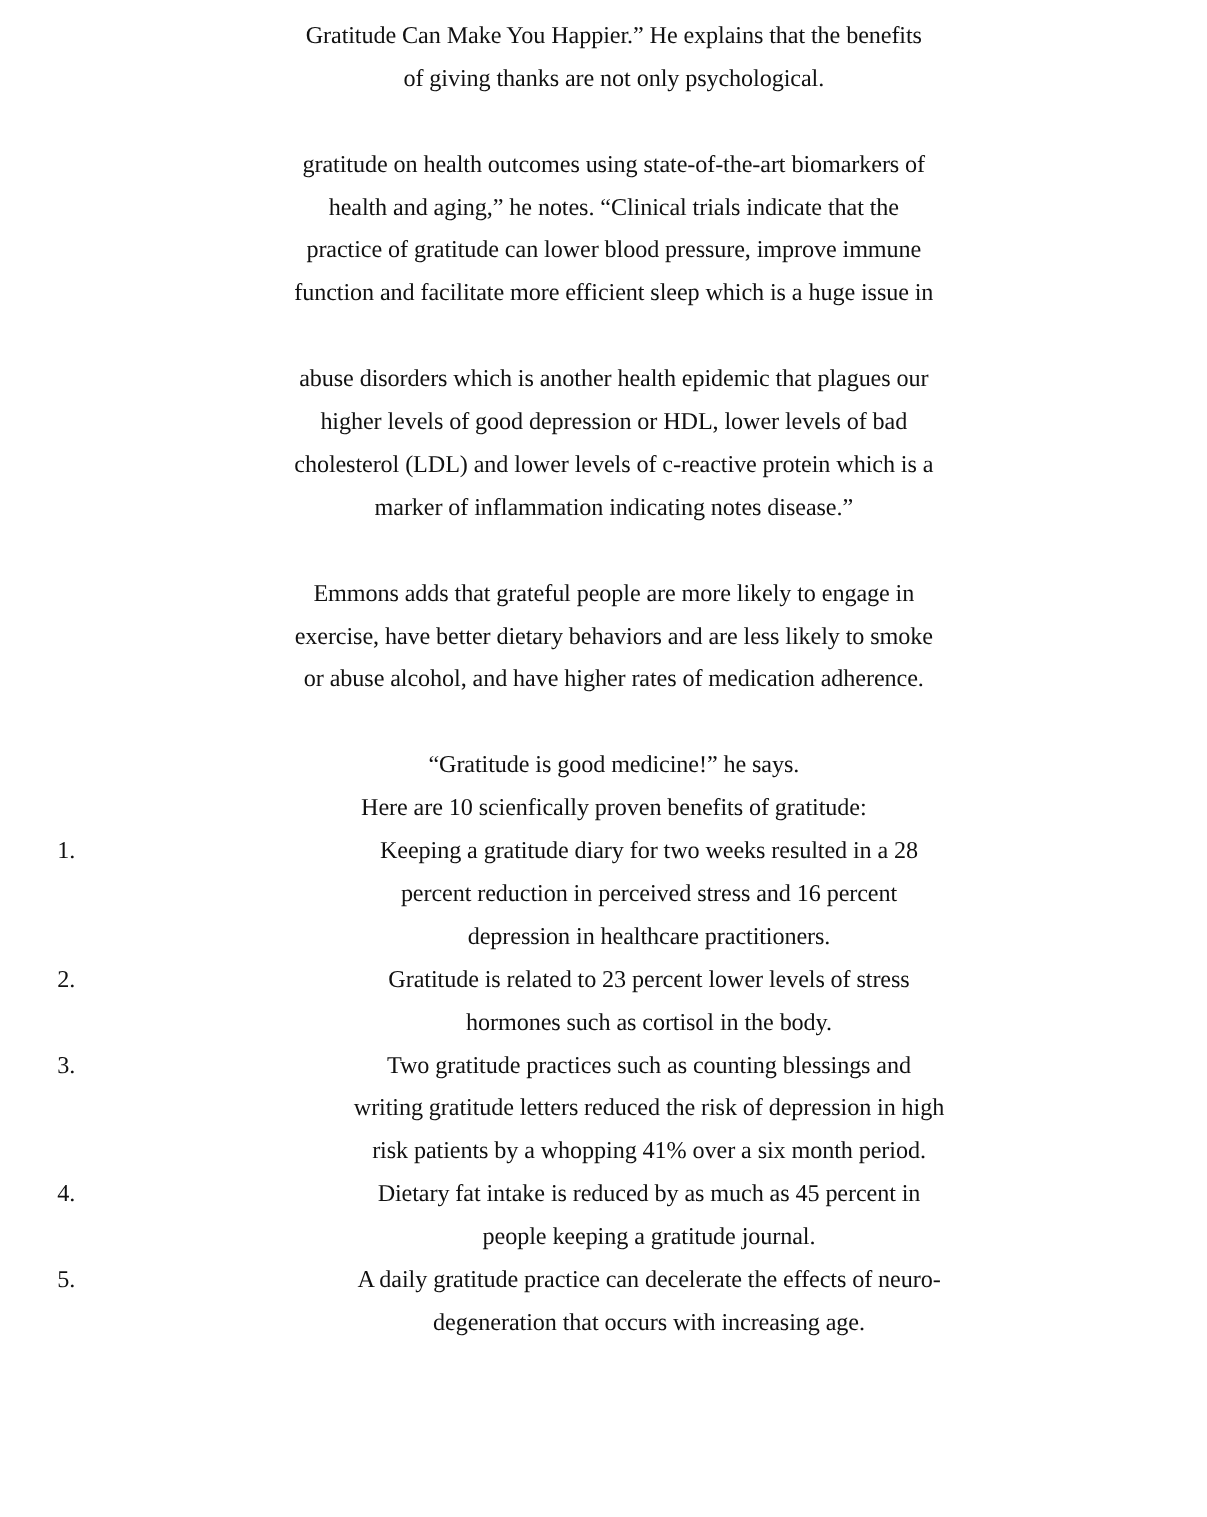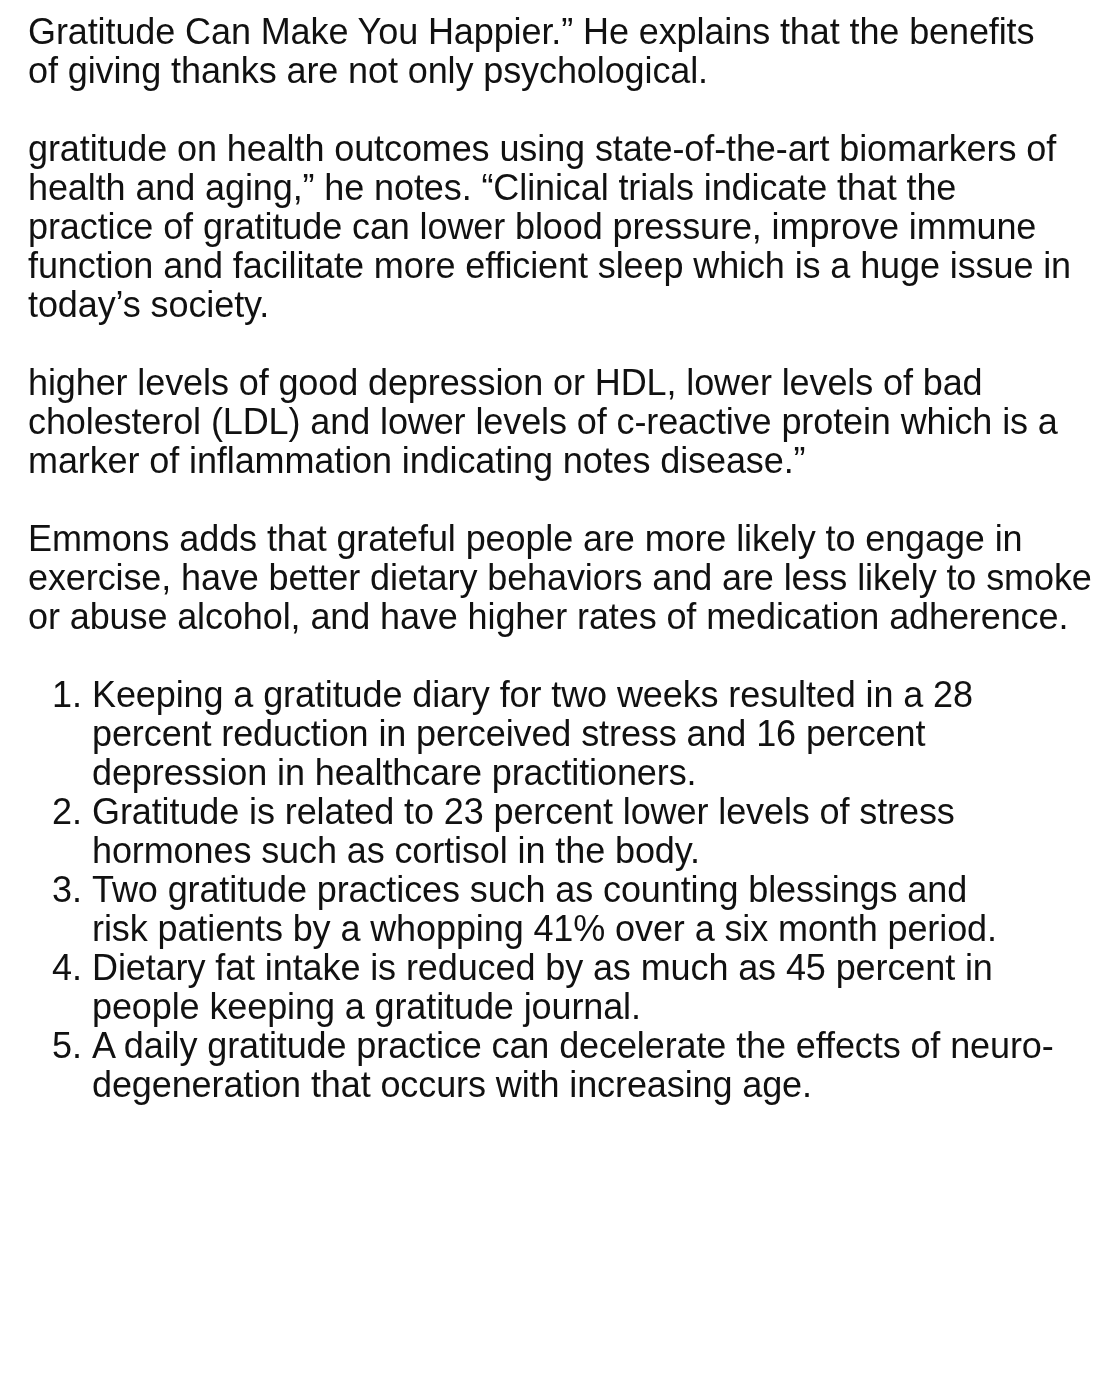--- a/index.html
+++ b/index.html
@@ -13,24 +13,25 @@
       overflow: hidden;
       position: relative;
       font-family: "DejaVu Serif", "Liberation Serif", serif;
       color: #111111;
     }
     .doc {
       position: absolute;
       left: 28px;
       top: 12px;
       width: 1060px;
-      font-family: Liberation Sans, sans-serif;
-      font-size: 36px;
+      font-family: Liberation Serif, serif;
+      font-size: 22px;
       line-height: 39px;
       letter-spacing: -0.1px;
+      text-align: center;
     }
     .para {
       margin: 0 0 39px 0;
     }
     .para.tight {
       margin-bottom: 0;
     }
     .line {
       display: block;
       white-space: nowrap;
@@ -59,51 +60,56 @@
   <p class="para">
     <span class="line">Gratitude Can Make You Happier.” He explains that the benefits</span>
     <span class="line">of giving thanks are not only psychological.</span>
   </p>
 
   <p class="para">
     <span class="line">gratitude on health outcomes using state-of-the-art biomarkers of</span>
     <span class="line">health and aging,” he notes. “Clinical trials indicate that the</span>
     <span class="line">practice of gratitude can lower blood pressure, improve immune</span>
     <span class="line">function and facilitate more efficient sleep which is a huge issue in</span>
-    <span class="line">today’s society.</span>
   </p>
 
   <p class="para">
+    <span class="line">abuse disorders which is another health epidemic that plagues our</span>
     <span class="line">higher levels of good depression or HDL, lower levels of bad</span>
     <span class="line">cholesterol (LDL) and lower levels of c-reactive protein which is a</span>
     <span class="line">marker of inflammation indicating notes disease.”</span>
   </p>
 
   <p class="para">
     <span class="line">Emmons adds that grateful people are more likely to engage in</span>
     <span class="line">exercise, have better dietary behaviors and are less likely to smoke</span>
     <span class="line">or abuse alcohol, and have higher rates of medication adherence.</span>
   </p>
 
+  <p class="para tight">
+    <span class="line">“Gratitude is good medicine!” he says.</span>
+    <span class="line">Here are 10 scienfically proven benefits of gratitude:</span>
+  </p>
 
   <ol class="benefits">
     <li>
       <span class="num">1.</span>
       <span class="line">Keeping a gratitude diary for two weeks resulted in a 28</span>
       <span class="line">percent reduction in perceived stress and 16 percent</span>
       <span class="line">depression in healthcare practitioners.</span>
     </li>
     <li>
       <span class="num">2.</span>
       <span class="line">Gratitude is related to 23 percent lower levels of stress</span>
       <span class="line">hormones such as cortisol in the body.</span>
     </li>
     <li>
       <span class="num">3.</span>
       <span class="line">Two gratitude practices such as counting blessings and</span>
+      <span class="line">writing gratitude letters reduced the risk of depression in high</span>
       <span class="line">risk patients by a whopping 41% over a six month period.</span>
     </li>
     <li>
       <span class="num">4.</span>
       <span class="line">Dietary fat intake is reduced by as much as 45 percent in</span>
       <span class="line">people keeping a gratitude journal.</span>
     </li>
     <li>
       <span class="num">5.</span>
       <span class="line">A daily gratitude practice can decelerate the effects of neuro-</span>

